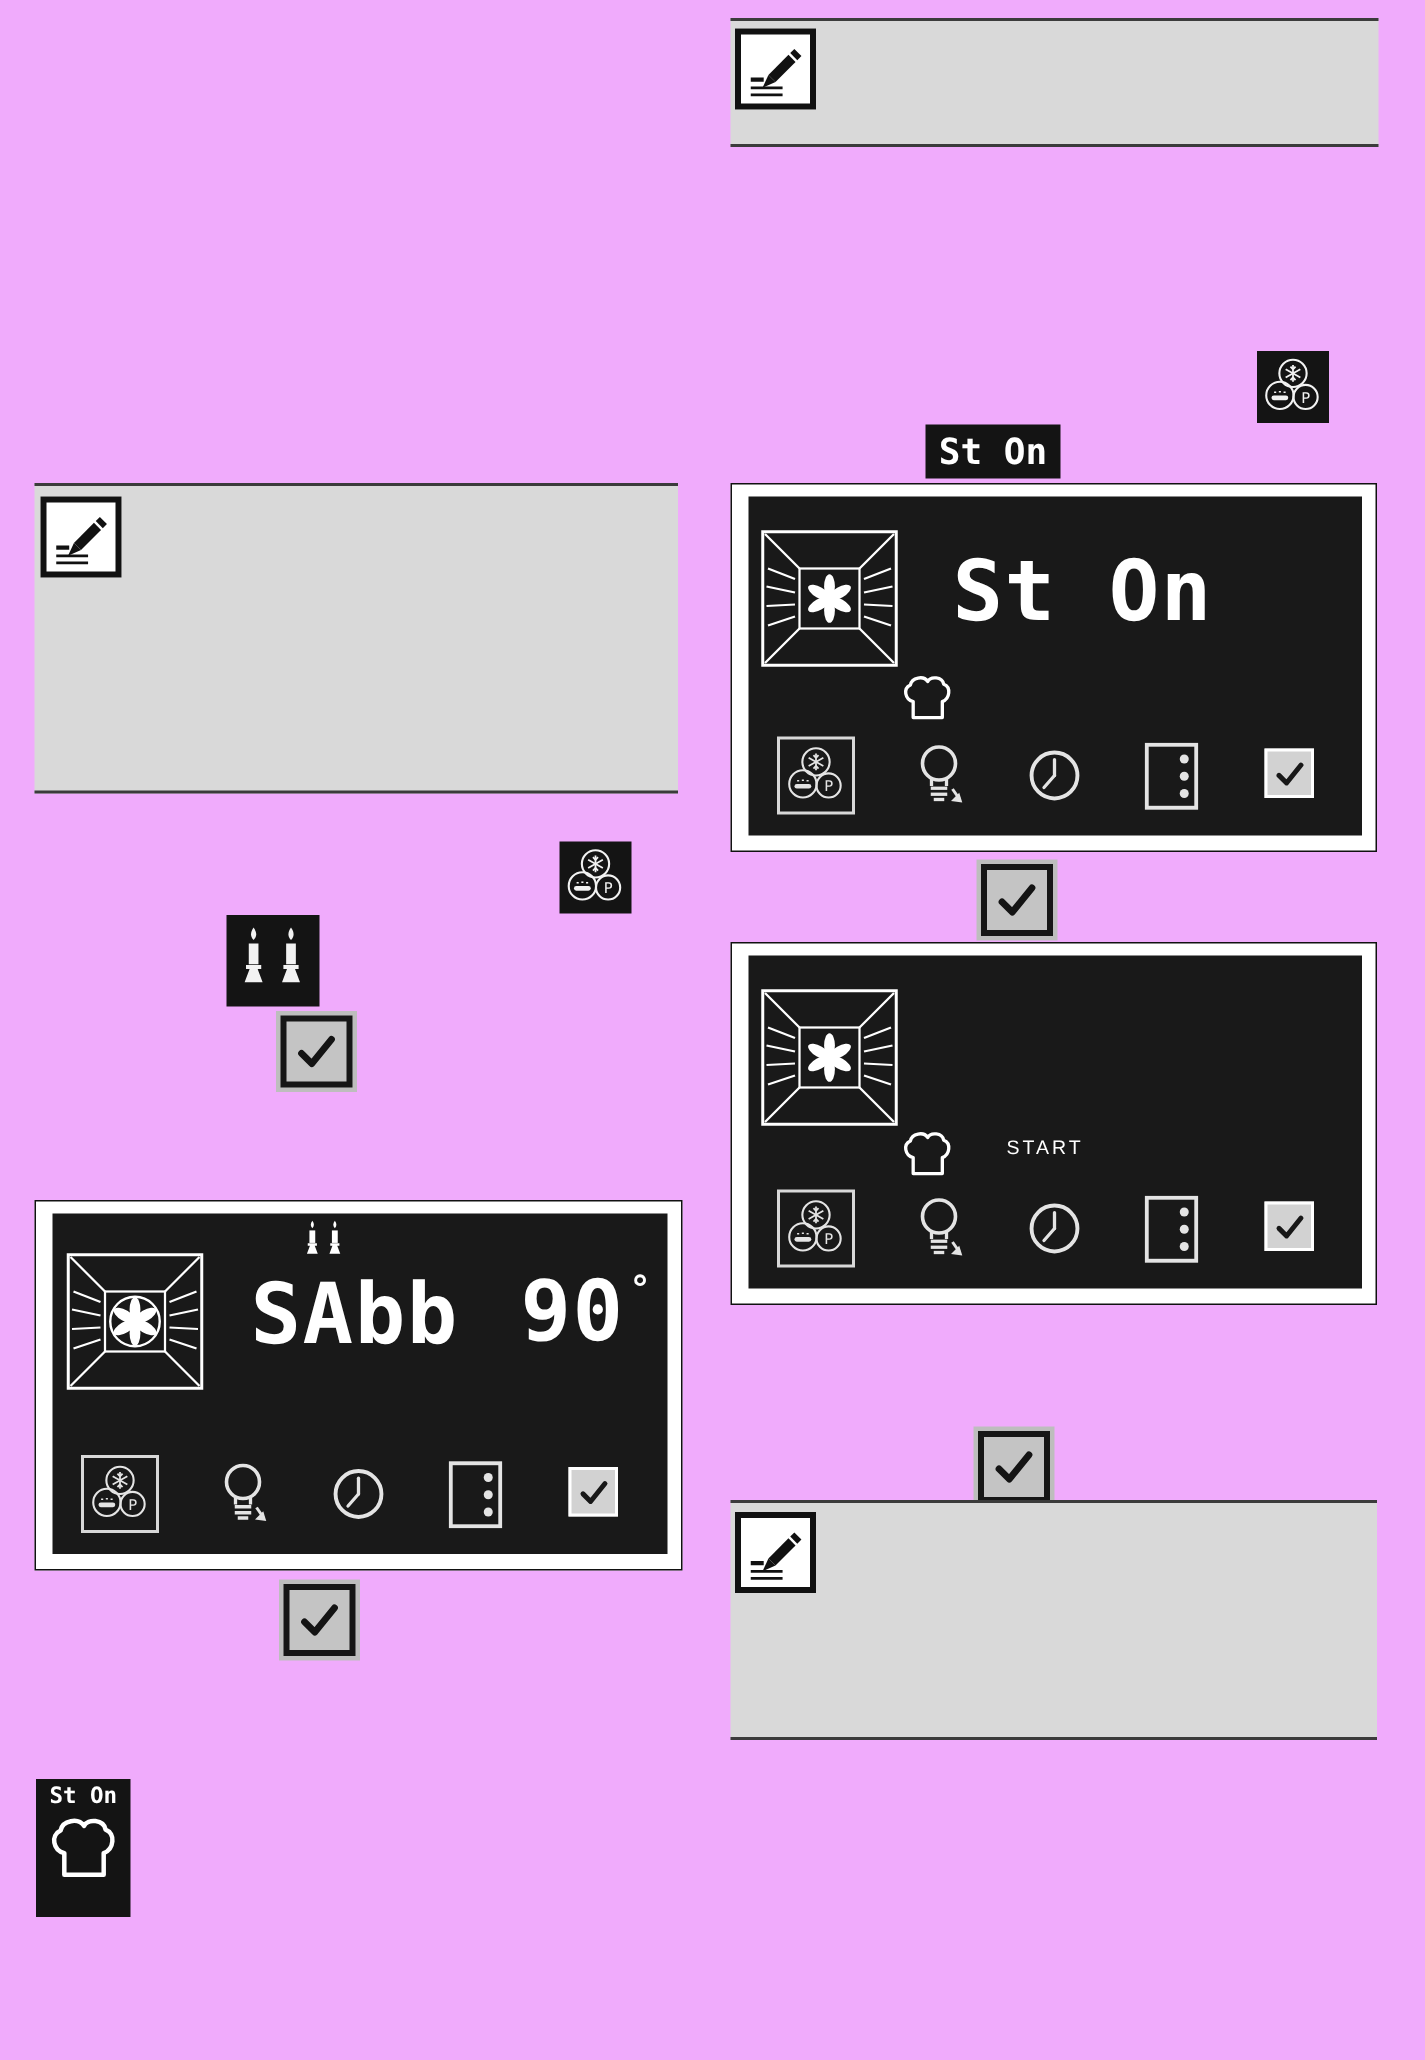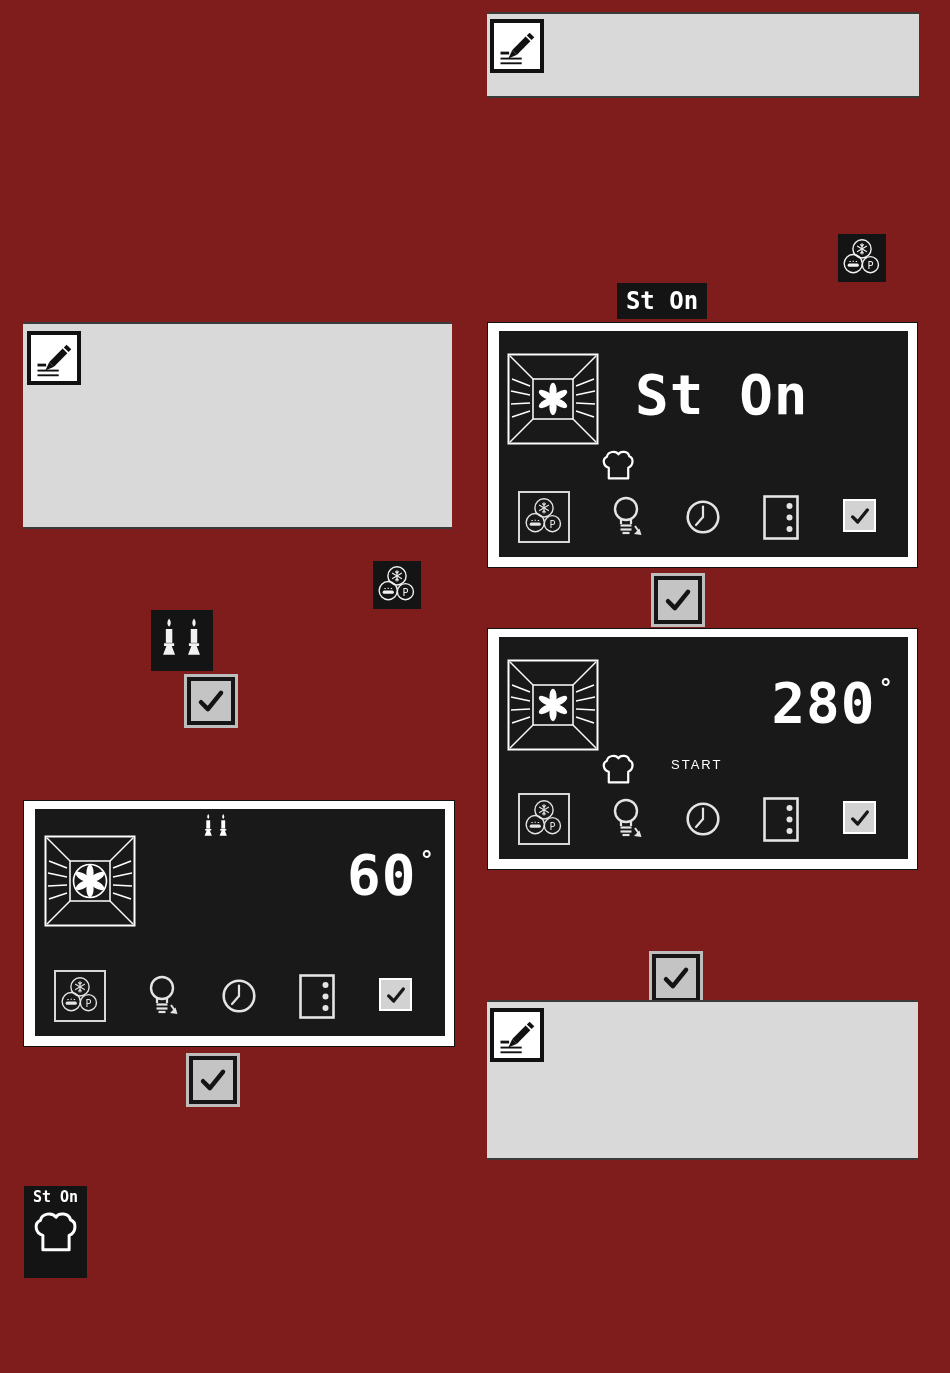--- a/index.html
+++ b/index.html
@@ -1,16 +1,16 @@
 <!DOCTYPE html>
 <html><head>
 <meta charset="utf-8">
 <style>
   html,body{margin:0;padding:0;background:#fff;}
-  #page{position:relative;width:950px;height:1373px;background:#7f1d1d;overflow:hidden;
+  #page{position:relative;width:950px;height:1373px;background:#f0abfc;overflow:hidden;
         font-family:"Liberation Sans",sans-serif;}
 
   
   .note{position:absolute;background:#d9d9d9;border-top:2px solid #3b3b3b;border-bottom:2px solid #3b3b3b;}
   .pencil-box{position:absolute;width:46px;height:46px;background:#fff;border:4px solid #111;
               display:flex;align-items:center;justify-content:center;}
   .pencil-box svg{width:44px;height:44px;}
 
   
   .blk{position:absolute;background:#141414;display:flex;align-items:center;justify-content:center;color:#f2f2f2;}
@@ -249,21 +249,20 @@
     <svg viewBox="0 0 24 24">
         <use href="#sym-check"></use>
       </svg>
   </div>
 
   <div class="panel" style="left:487px;top:628px;width:429px;height:240px;">
     <div class="pi">
       <svg class="cavity" style="left:8px;top:22px;" viewBox="0 0 92 92">
           <use href="#sym-cavity"></use>
         </svg>
-      <div class="seg seg-lg" style="right:14px;top:38px;"><span>280</span><span class="deg">°</span></div>
       <svg class="hat" style="left:101px;top:114px;" viewBox="0 0 40 36">
           <use href="#sym-hat"></use>
         </svg>
       <div class="start-label" style="left:172px;top:120px;">START</div>
       <div class="frow">
         <div class="fprog">
             <svg viewBox="0 0 60 60">
               <use href="#sym-program"></use>
             </svg>
           </div>
@@ -326,21 +325,22 @@
   </div>
 
   <div class="panel" style="left:23px;top:800px;width:430px;height:245px;">
     <div class="pi">
       <svg class="candles-sm" style="left:166px;top:2px;" viewBox="0 0 54 52">
           <use href="#sym-candles"></use>
         </svg>
       <svg class="cavity" style="left:9px;top:26px;" viewBox="0 0 92 92">
           <use href="#sym-cavity-circled"></use>
         </svg>
-      <div class="seg seg-lg" style="left:312px;top:38px;"><span>60</span><span class="deg">°</span></div>
+      <div class="seg seg-lg" style="left:132px;top:40px;">SAbb</div>
+      <div class="seg seg-lg" style="left:312px;top:38px;"><span>90</span><span class="deg">°</span></div>
       <div class="frow">
         <div class="fprog">
             <svg viewBox="0 0 60 60">
               <use href="#sym-program"></use>
             </svg>
           </div>
         <svg class="f-bulb" viewBox="0 0 38 50">
             <use href="#sym-bulb"></use>
           </svg>
         <svg class="f-clock" viewBox="0 0 36 36">

